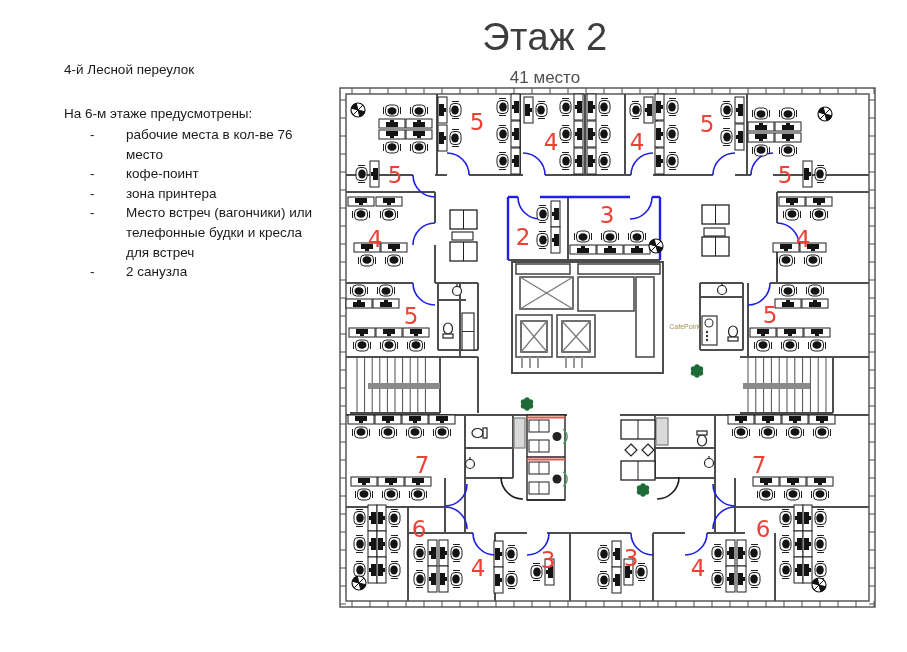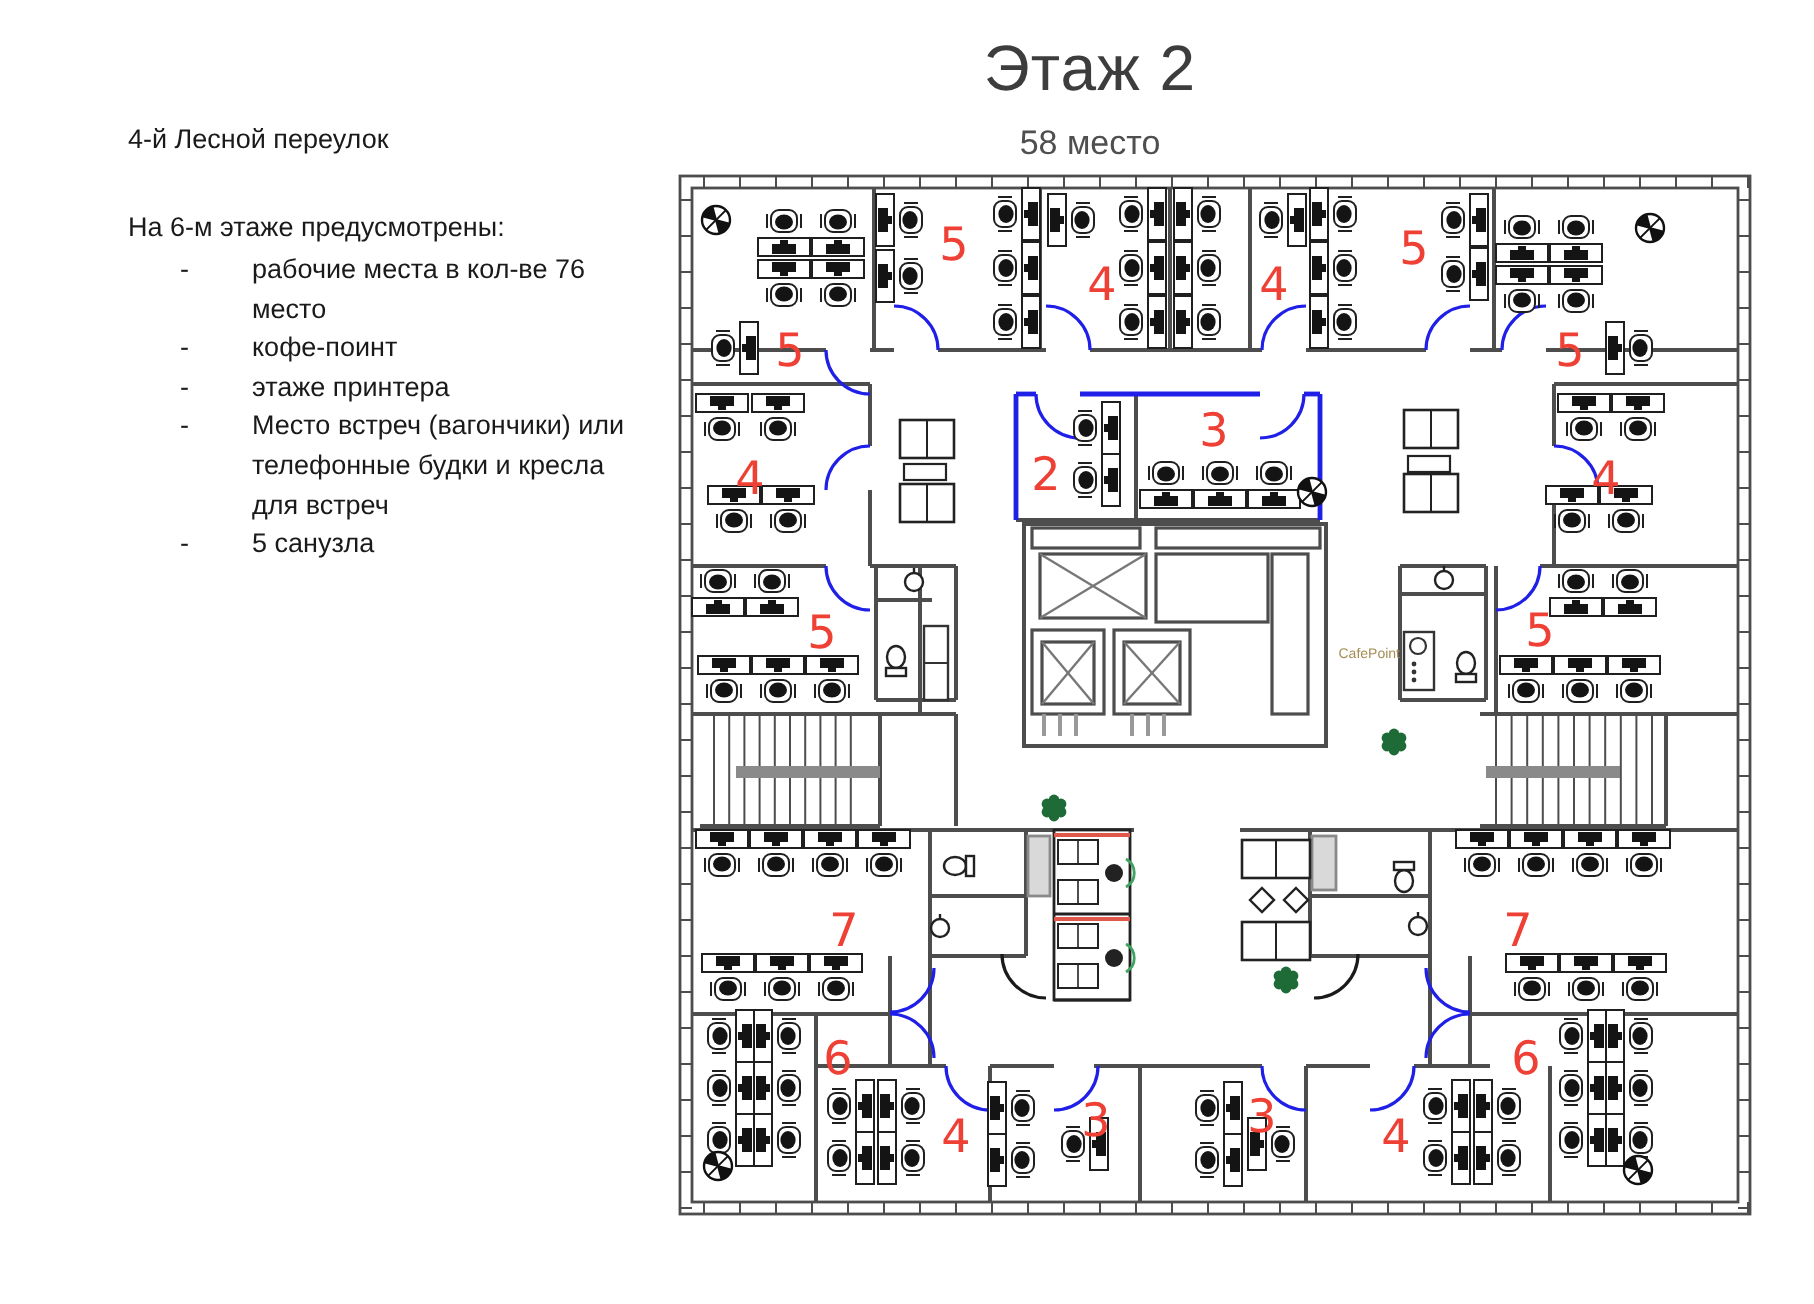--- a/index.html
+++ b/index.html
@@ -1,64 +1,64 @@
 <!DOCTYPE html>
 <html><head>
 <meta charset="utf-8">
 <style>
   html,body{margin:0;padding:0;background:#fff;}
   .page{position:relative;width:907px;height:652px;background:#fff;
         font-family:"Liberation Sans",sans-serif;color:#1a1a1a;overflow:hidden;}
   .title-wrap{position:absolute;left:300px;top:16px;width:490px;text-align:center;}
-  .floor-title{font-size:32px;color:#3d3d3d;letter-spacing:.5px;}
+  .floor-title{font-size:38px;color:#3d3d3d;letter-spacing:.5px;}
   .floor-subtitle{font-size:17px;color:#4f4f4f;margin-top:9px;}
   .sidebar{position:absolute;left:64px;top:60px;width:252px;font-size:13.5px;line-height:1.45;}
   .address{margin-bottom:24px;}
   .intro{margin-bottom:2px;}
   ul.features{list-style:none;margin:0;padding:0 0 0 26px;}
   ul.features li{display:flex;}
   ul.features li .dash{width:10px;flex:0 0 10px;}
   ul.features li .txt{width:196px;padding-left:26px;}
   #plan-container{position:absolute;left:0;top:0;width:907px;height:652px;}
   svg text.roomnum{font-family:"DejaVu Sans",sans-serif;}
   svg text.cafe{font-family:"Liberation Sans",sans-serif;}
 </style>
 </head>
 <body>
 
 <div class="page">
 
   <div class="title-wrap">
     <div class="floor-title">Этаж 2</div>
-    <div class="floor-subtitle">58 место</div>
+    <div class="floor-subtitle">41 место</div>
   </div>
 
   <div class="sidebar">
     <div class="address">4-й Лесной переулок</div>
     <div class="intro">На 6-м этаже предусмотрены:</div>
     <ul class="features">
         <li>
           <span class="dash">-</span>
           <span class="txt">рабочие места в кол-ве 76 место</span>
         </li>
         <li>
           <span class="dash">-</span>
           <span class="txt">кофе-поинт</span>
         </li>
         <li>
           <span class="dash">-</span>
-          <span class="txt">этаже принтера</span>
+          <span class="txt">зона принтера</span>
         </li>
         <li>
           <span class="dash">-</span>
           <span class="txt">Место встреч (вагончики) или телефонные будки и кресла для встреч</span>
         </li>
         <li>
           <span class="dash">-</span>
-          <span class="txt">5 санузла</span>
+          <span class="txt">2 санузла</span>
         </li>
       </ul>
   </div>
 
   <div id="plan-container"><svg viewBox="0 0 907 652" width="907" height="652">
         <rect x="340" y="88" width="535" height="519" stroke="#4d4d4d" stroke-width="1.4" fill="none"></rect>
         <rect x="346" y="94" width="523" height="507" stroke="#4d4d4d" stroke-width="1.4" fill="none"></rect>
         <line x1="352" y1="88" x2="352" y2="94" stroke="#4d4d4d" stroke-width="1"></line>
         <line x1="352" y1="601" x2="352" y2="607" stroke="#4d4d4d" stroke-width="1"></line>
         <line x1="370" y1="88" x2="370" y2="94" stroke="#4d4d4d" stroke-width="1"></line>

